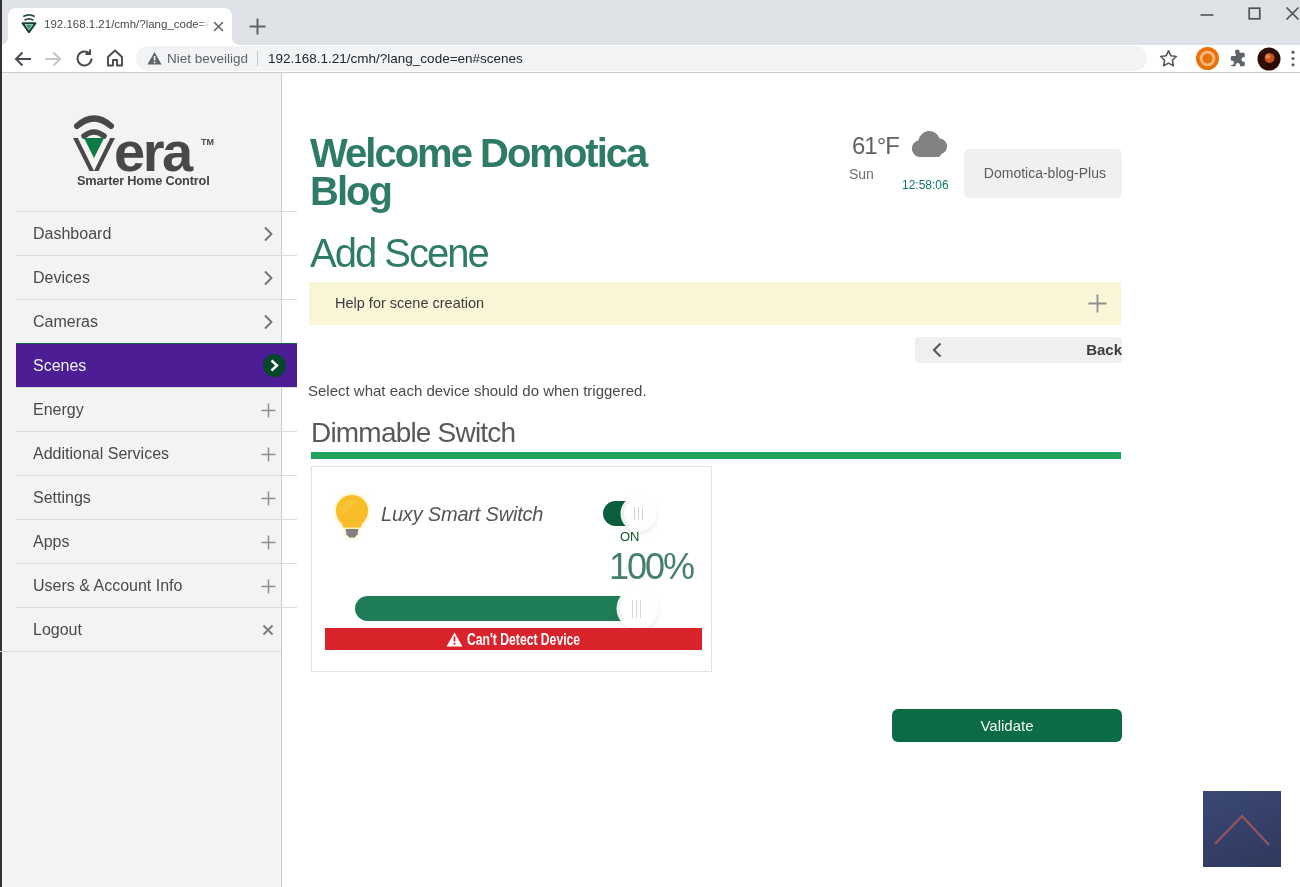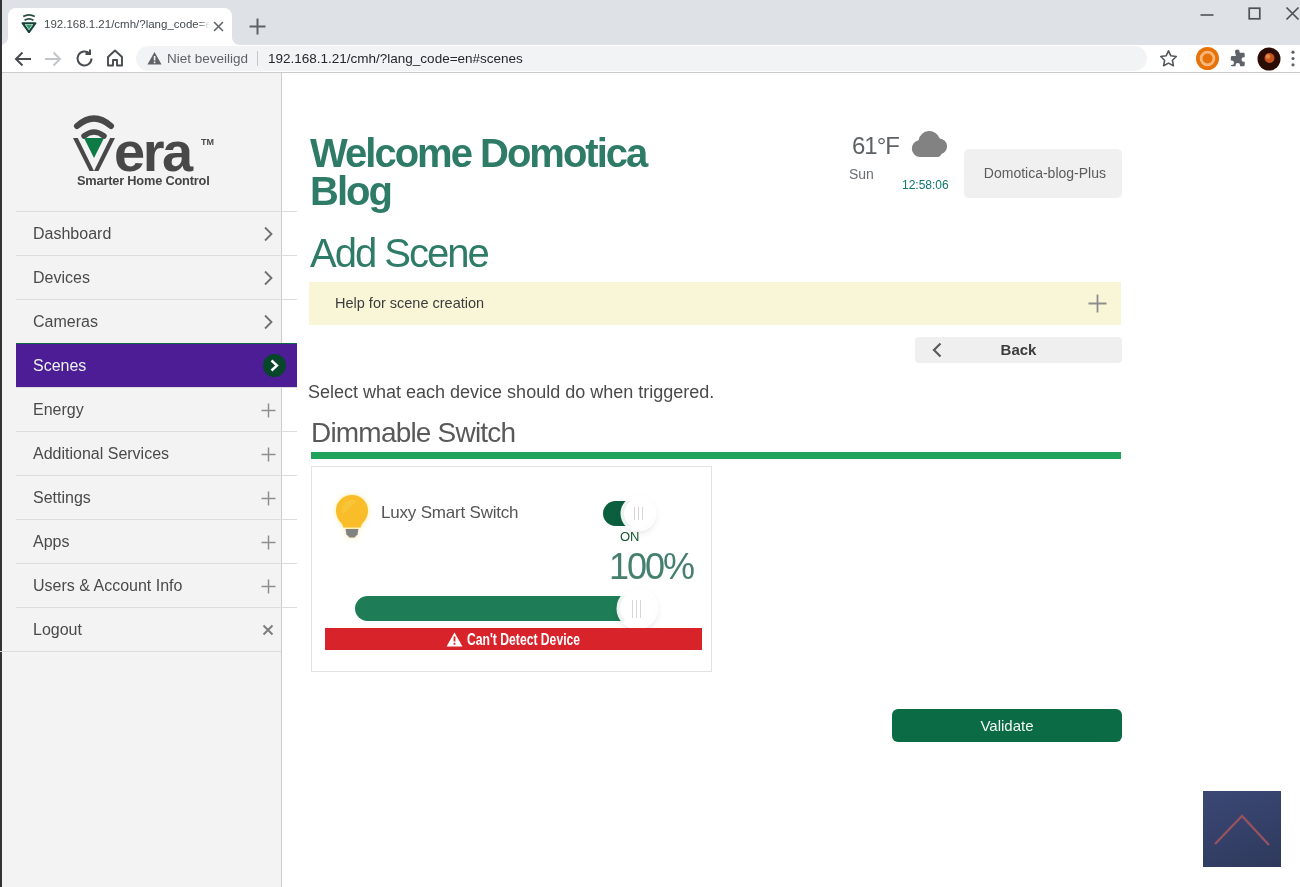--- a/index.html
+++ b/index.html
@@ -157,26 +157,26 @@
 #h1w { left:310px; top:134px; width:340px; font-size:40px; line-height:38px; letter-spacing:-2px; color:#2e7b67; font-weight:700; }
 #h1a { left:310px; top:231px; font-size:40px; letter-spacing:-2px; color:#2e7b67; font-weight:400; }
 #temp { left:852px; top:132px; font-size:24px; letter-spacing:-1px; color:#5e6266; }
 #wday { left:849px; top:166px; font-size:14px; color:#6b6f73; }
 #wtime { left:902px; top:178px; font-size:12px; color:#0f766e; }
 #devpill { left:964px; top:149px; width:158px; height:49px; background:#f0f0f0; border-radius:5px;
   font-size:14px; color:#5c5c5c; text-align:right; line-height:49px; padding-right:16px; }
 #helpbar { left:309px; top:282px; width:812px; height:43px; background:#f9f6d8; }
 #helptxt { left:335px; top:282px; height:51px; line-height:43px; font-size:14.5px; color:#3c3c3c; }
 #backbtn { left:915px; top:337px; width:207px; height:26px; background:#efefef; border-radius:4px; }
-#backtxt { left:915px; top:337px; width:207px; height:26px; line-height:26px; text-align:center; font-size:15px; font-weight:bold; color:#3c3c3c; }
-#seltxt { left:308px; top:382px; font-size:18px; color:#4a4a4a; }
+#backtxt { left:915px; top:337px; width:207px; height:26px; line-height:26px; text-align:right; font-size:15px; font-weight:bold; color:#3c3c3c; }
+#seltxt { left:308px; top:382px; font-size:15px; color:#4a4a4a; }
 #dimsw { left:311px; top:417px; font-size:28px; color:#595959; letter-spacing:-0.8px; }
 #gbar { left:311px; top:452px; width:810px; height:7px; background:#21a35b; }
 #card { left:311px; top:466px; width:401px; height:206px; border:1px solid #e2e2e2; background:#fff; }
-#luxy { left:381px; top:503px; font-size:17px; letter-spacing:-0.2px; color:#555; }
+#luxy { left:381px; top:503px; font-size:20px; letter-spacing:-0.2px; color:#555;font-style:italic; }
 #tgl { left:603px; top:501px; width:48px; height:25px; border-radius:13px; background:#0b5f3e; }
 .knob { position:absolute; border-radius:50%; background:#fff; box-shadow:0 0 0 3.5px rgba(255,255,255,0.92), 0 3px 9px rgba(0,0,0,0.2); }
 .grips { position:absolute; display:flex; gap:2.5px; }
 .grip { width:1.3px; background:#d6d6d6; }
 #onlbl { left:620px; top:529px; font-size:13px; color:#14532d; }
 #pct { left:601px; top:546px; width:92px; font-size:36px; letter-spacing:-2px; color:#45806e; text-align:right; }
 #slider { left:355px; top:596px; width:296px; height:25px; border-radius:13px; background:#1e7d56; }
 #redbar { left:325px; top:628px; width:377px; height:22px; background:#d8232b; }
 #redtxt { left:467px; top:628px; height:22px; line-height:23px; font-size:16px; font-weight:bold; color:#fff; transform:scaleX(0.76); transform-origin:0 50%; white-space:nowrap; }
 #validate { left:892px; top:709px; width:230px; height:33px; background:#0a6b44; border-radius:6px;

